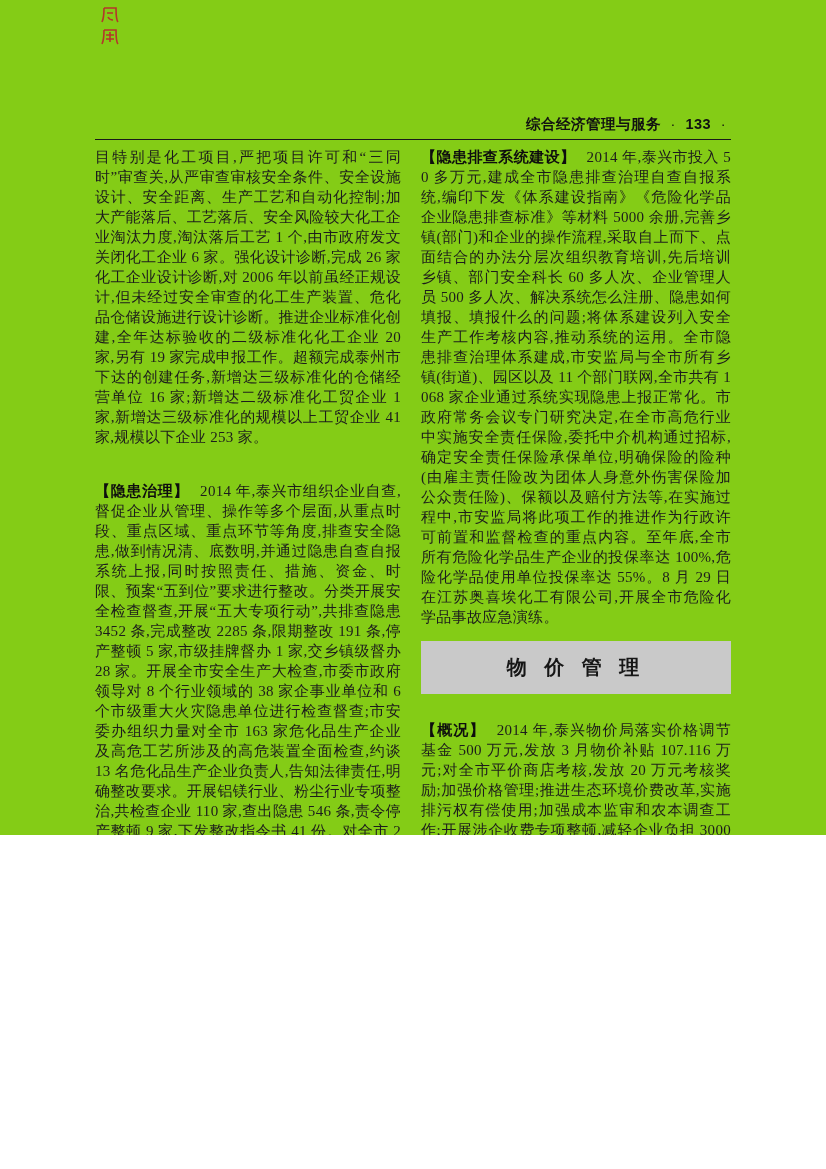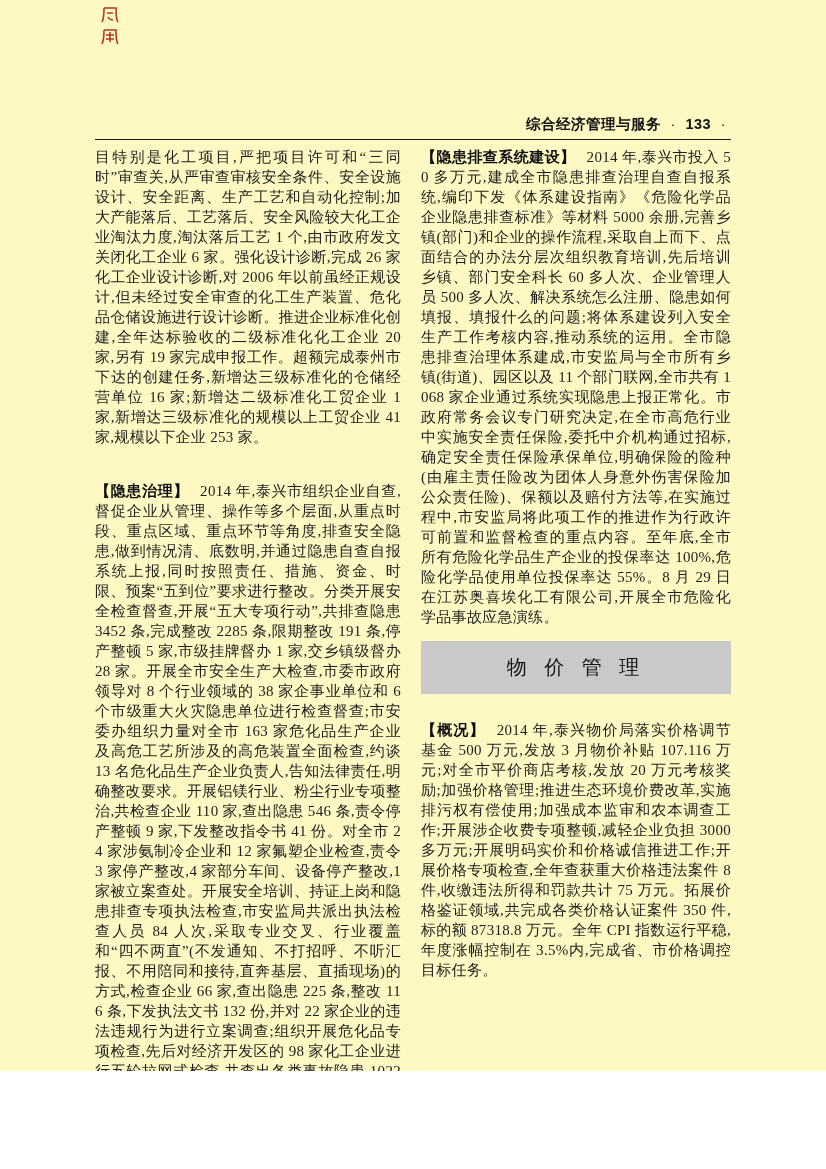--- a/index.html
+++ b/index.html
@@ -1,20 +1,20 @@
 <!DOCTYPE html>
 <html><head>
 <meta charset="utf-8">
 <style>
   html, body { margin: 0; padding: 0; background: #ffffff; }
   .page {
     position: relative;
     width: 826px;
-    height: 1071px;
-    background: #fef9c3;
+    height: 835px;
+    background: #84cc16;
     font-family: "Liberation Serif", "DejaVu Serif", serif;
     color: #1c1c1c;
     overflow: hidden;
   }
   .red-stamp {
     position: absolute;
     left: 101px;
     top: 5px;
     width: 18px;
     height: 42px;
@@ -71,21 +71,21 @@
     margin-top: 14px;
     margin-bottom: 26px;
     height: 53px;
     background: #c9c9c9;
     display: flex;
     align-items: center;
     justify-content: center;
   }
   .section-box span {
     font-family: "Liberation Sans", "DejaVu Sans", sans-serif;
-    font-weight: 400;
+    font-weight: 700;
     font-size: 20px;
     letter-spacing: 6px;
     color: #161616;
   }
   .section-box + .para { margin-top: 0; }
 </style>
 </head>
 <body>
 
 <div class="page">

